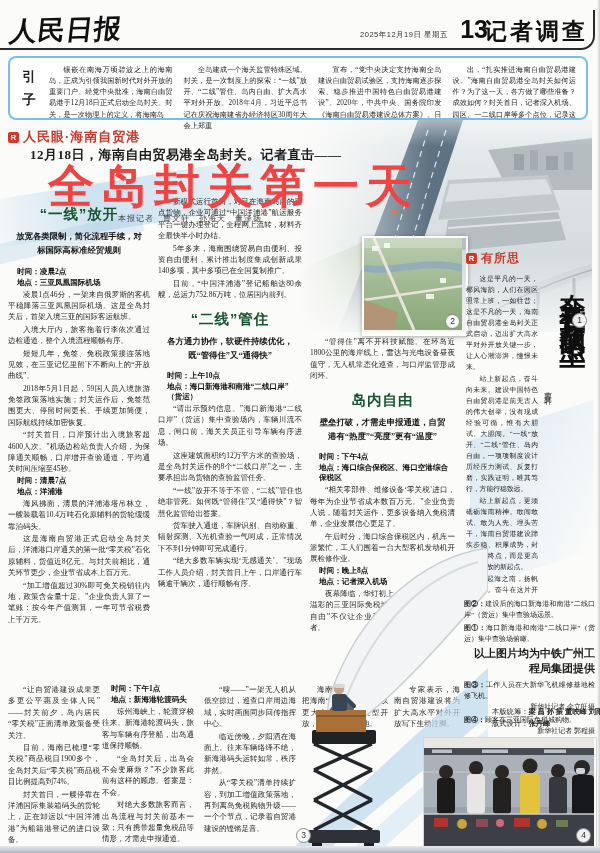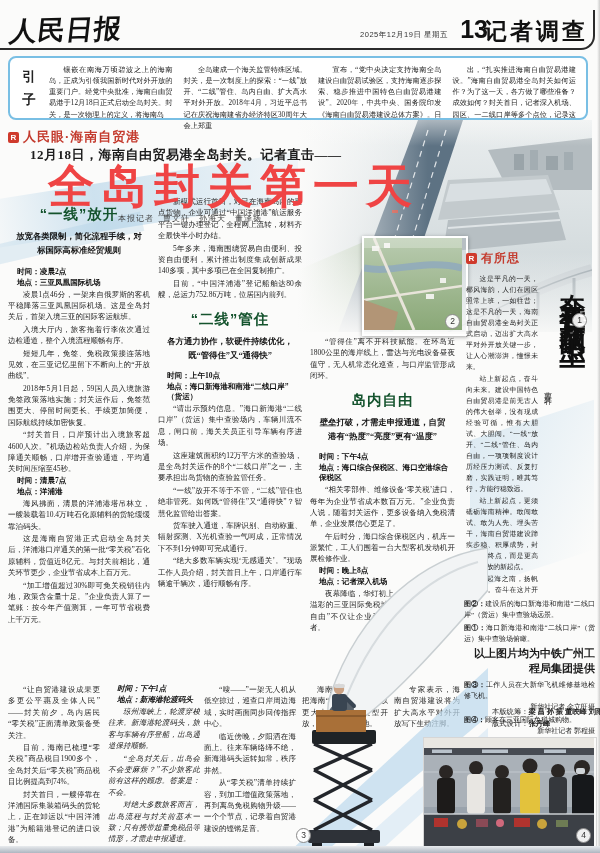--- a/index.html
+++ b/index.html
@@ -57,21 +57,21 @@
   .pnum{position:absolute;width:13px;height:13px;border-radius:50%;background:rgba(255,255,255,.92);
         border:1px solid #8a8a8a;color:#333;font-size:8.5px;line-height:13px;text-align:center;z-index:8;
         font-family:"Liberation Sans","DejaVu Sans",sans-serif;}
 
   
   .col{position:absolute;overflow:hidden;z-index:4;}
   #col1{left:8px;top:196px;width:142px;height:482px;}
   #col2{left:158px;top:196px;width:144px;height:482px;}
   #col3{left:310px;top:336px;width:145px;height:304px;}
   #colA{left:8px;top:684px;width:92px;height:165px;}
-  #colB{left:108px;top:684px;width:92px;height:165px;font-style:italic;}
+  #colB{left:102px;top:684px;width:92px;height:165px;}
   #colC{left:204px;top:684px;width:92px;height:165px;}
   #colD{left:302px;top:684px;width:86px;height:58px;z-index:4;}
   #colE{left:394px;top:684px;width:66px;height:58px;z-index:4;}
 
   .it-h{font-family:"Liberation Sans","DejaVu Sans",sans-serif;font-weight:900;font-size:14.5px;
         text-align:center;margin:9px 0 6px;letter-spacing:1px;color:#14532d;}
   .it-s{font-size:8.4px;font-weight:bold;text-align:center;margin:0 6px 8px;line-height:1.7;color:#161616;}
   .it-m{font-size:7.6px;font-weight:bold;margin:1px 0 1px 9px;color:#111;}
   .it-m:first-child,.it-h + .it-m,.it-p + .it-m{margin-top:0;}
   .it-p{font-size:7.5px;line-height:1.52;text-align:justify;text-indent:2em;margin:0 0 1px;}

